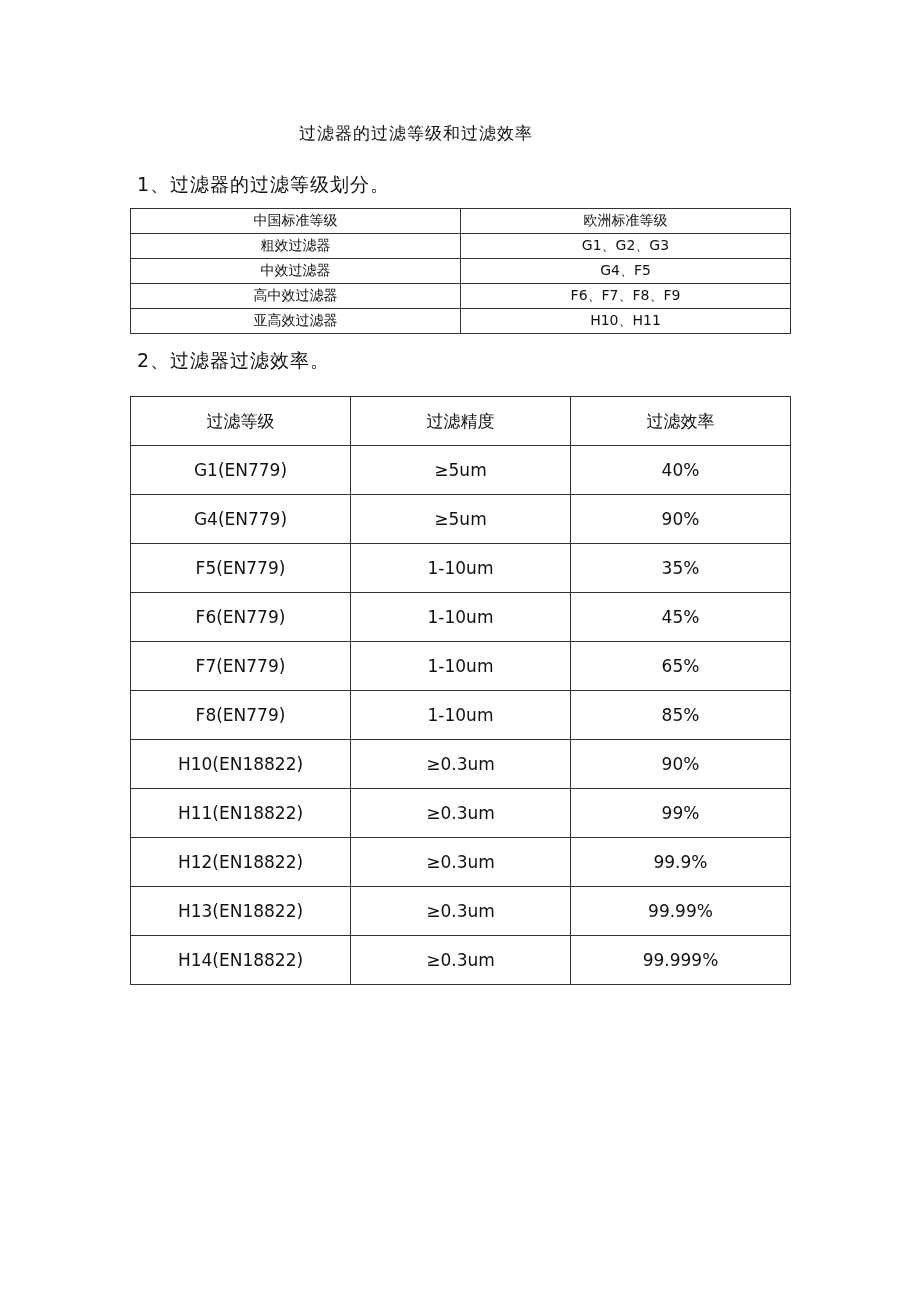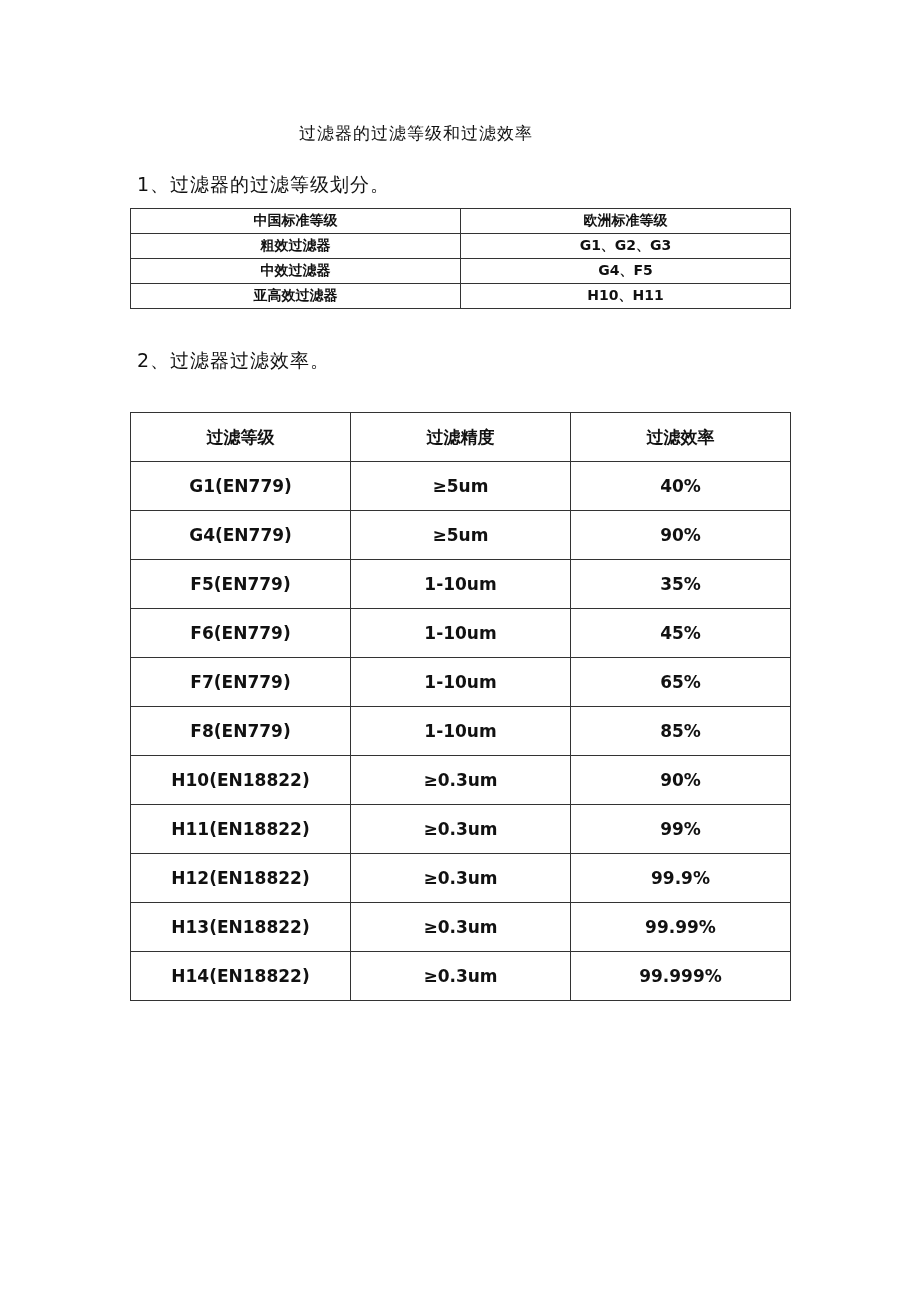--- a/index.html
+++ b/index.html
@@ -38,31 +38,31 @@
       border-collapse: collapse;
       position: absolute;
       left: 130px;
       width: 660px;
       table-layout: fixed;
     }
     td, th {
       border: 1px solid #333333;
       text-align: center;
       padding: 0;
-      font-weight: bold;
+      font-weight: normal;
     }
     #grade-table { top: 208px; }
     #grade-table td, #grade-table th {
       height: 24px;
       font-size: 14px;
     }
     #grade-table col.c1 { width: 330px; }
     #grade-table col.c2 { width: 330px; }
 
-    #eff-table { top: 412px; padding-left: 36px; }
+    #eff-table { top: 396px; padding-left: 36px; }
     #eff-table td, #eff-table th {
       height: 48px;
       font-size: 17px;
     }
     #eff-table col.c1 { width: 220px; }
     #eff-table col.c2 { width: 220px; }
     #eff-table col.c3 { width: 220px; }
     .serif { font-family: "DejaVu Serif", "Liberation Serif", serif; }
   </style>
 </head>
@@ -85,20 +85,24 @@
       </tr>
     </thead>
     <tbody>
       <tr>
         <td class="serif">粗效过滤器</td>
         <td>G1、G2、G3</td>
       </tr>
       <tr>
         <td class="serif">中效过滤器</td>
         <td>G4、F5</td>
+      </tr>
+      <tr>
+        <td class="serif">高中效过滤器</td>
+        <td>F6、F7、F8、F9</td>
       </tr>
       <tr>
         <td class="serif">亚高效过滤器</td>
         <td>H10、H11</td>
       </tr>
     </tbody>
   </table>
 
   <div class="section-heading" id="sec2">2、过滤器过滤效率。</div>
 

